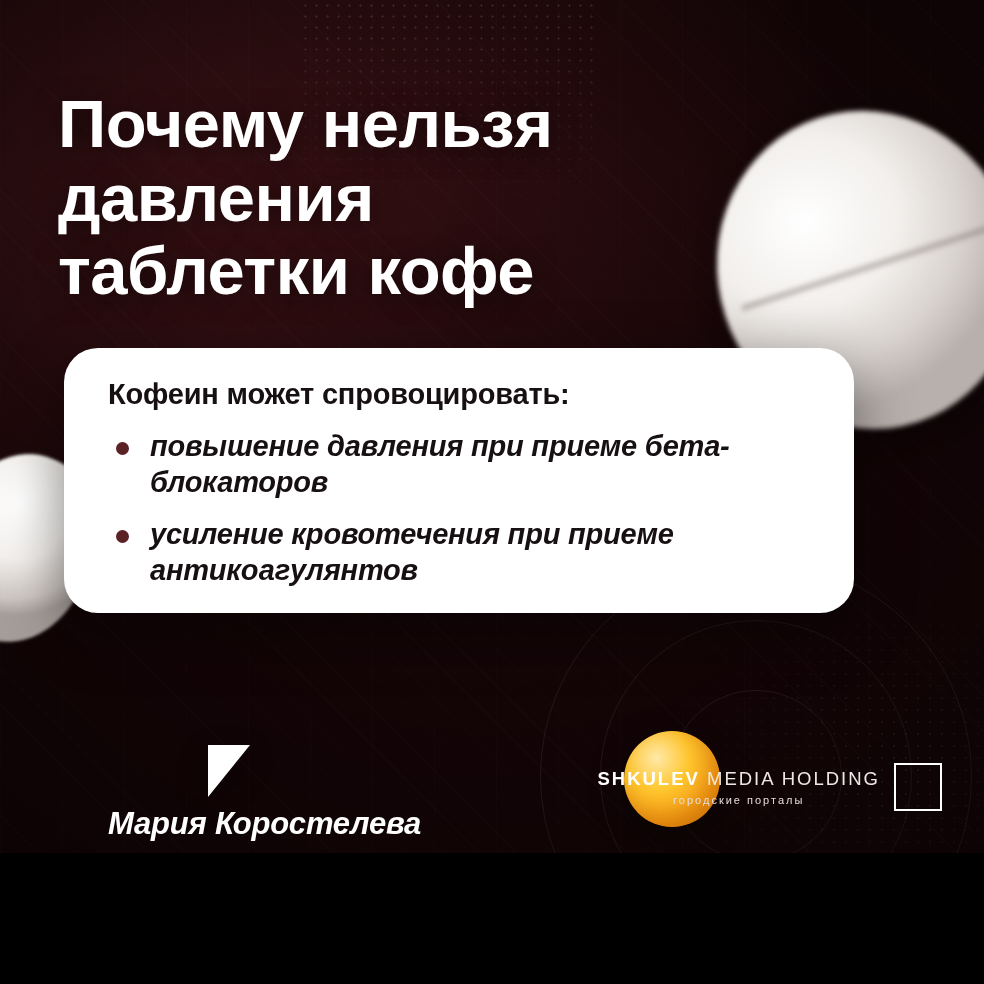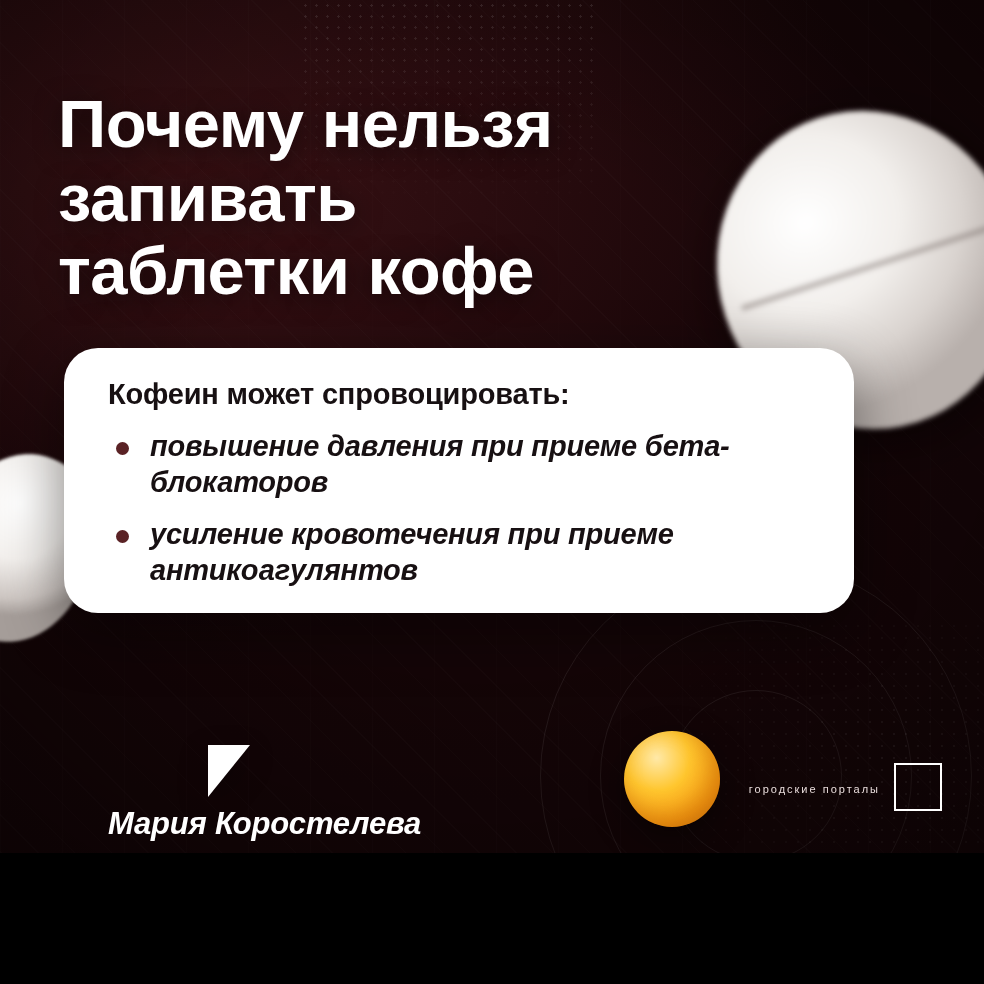--- a/index.html
+++ b/index.html
@@ -266,21 +266,21 @@
     <div style="left:130px;top:130px;width:170px;height:170px;"></div>
   </div>
   <div class="bg-vignette"></div>
 
   <div class="pill-big"></div>
   <div class="pill-left"></div>
   <div class="pill-orange"></div>
 
   <h1 class="headline">
     <span class="ln">Почему нельзя</span>
-    <span class="ln">запивать</span>
+    <span class="ln">давления</span>
     <span class="ln">таблетки кофе</span>
   </h1>
 
   <div class="bubble-tail"></div>
   <div class="bubble">
     <p class="bubble-lead">Кофеин может спровоцировать:</p>
     <ul class="bullets">
       <li>
         <span class="dot"></span>
         <span>повышение давления при приеме бета-блокаторов</span>
@@ -289,18 +289,21 @@
         <span class="dot"></span>
         <span>усиление кровотечения при приеме антикоагулянтов</span>
       </li>
     </ul>
   </div>
 
   <div class="author-name">Мария Коростелева</div>
 
   <div class="logo">
     <div class="logo-text">
+      <div class="logo-line1">
+        <b>SHKULEV</b><span class="light"> MEDIA HOLDING</span>
+      </div>
       <div class="logo-line2">городские порталы</div>
     </div>
     <div class="logo-mark"></div>
   </div>
 
 </div>
 
 </body></html>

